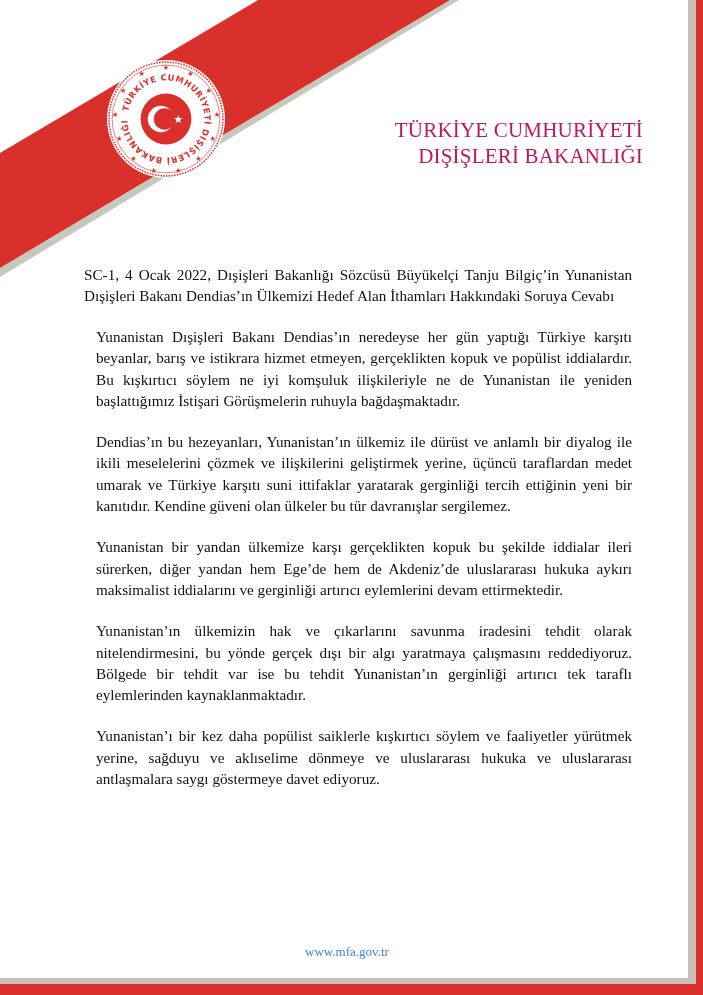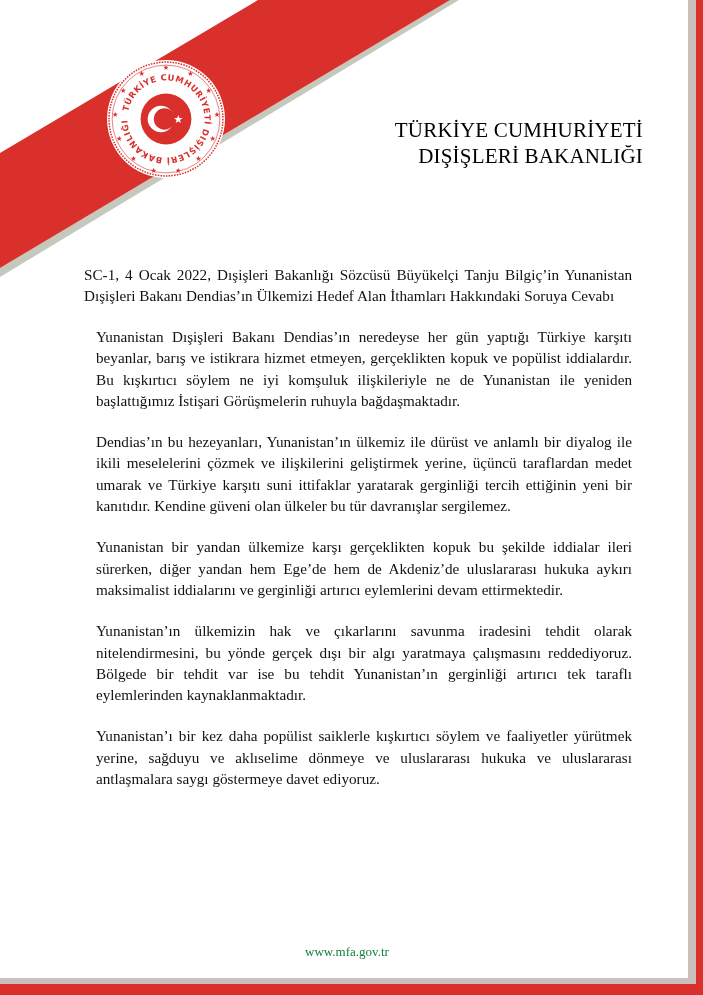--- a/index.html
+++ b/index.html
@@ -12,36 +12,36 @@
     .deco { position: absolute; left: 0; top: 0; }
     .border-right-gray { position: absolute; left: 688px; top: 0; width: 8px; height: 984px; background: #c9bfbb; }
     .border-right-red { position: absolute; left: 696px; top: 0; width: 7px; height: 995px; background: #d9302c; }
     .border-bottom-gray { position: absolute; left: 0; top: 978px; width: 696px; height: 6px; background: #c9bfbb; }
     .border-bottom-red { position: absolute; left: 0; top: 984px; width: 703px; height: 11px; background: #d9302c; }
 
     .emblem { position: absolute; left: 105px; top: 58px; width: 122px; height: 122px; }
 
     .ministry {
       position: absolute; right: 60px; top: 117px;
-      text-align: right; color: #000000;
+      text-align: right; color: #be185d;
       font-size: 21px; line-height: 26px; letter-spacing: 0.2px;
     }
 
     .content { position: absolute; left: 84px; top: 264px; width: 548px; }
     .title {
       font-weight: normal; font-size: 15.2px; line-height: 21px;
       text-align: justify; margin: 0 0 20px 0;
     }
     .para {
       font-size: 15.2px; line-height: 21.3px;
       text-align: justify; margin: 0 0 20px 12px;
     }
     .footer-url {
       position: absolute; left: 305px; top: 944px;
-      color: #15803d; font-size: 13px;
+      color: #3b82f6; font-size: 13px;
     }
   </style>
 </head>
 <body>
 
 <svg class="deco" width="703" height="300" viewBox="0 0 703 300">
   <polygon points="0,268 450,0 459,0 0,277" fill="#c5c9bd"></polygon>
   <polygon points="0,153 258,0 450,0 0,268" fill="#d9302c"></polygon>
 </svg>
 

